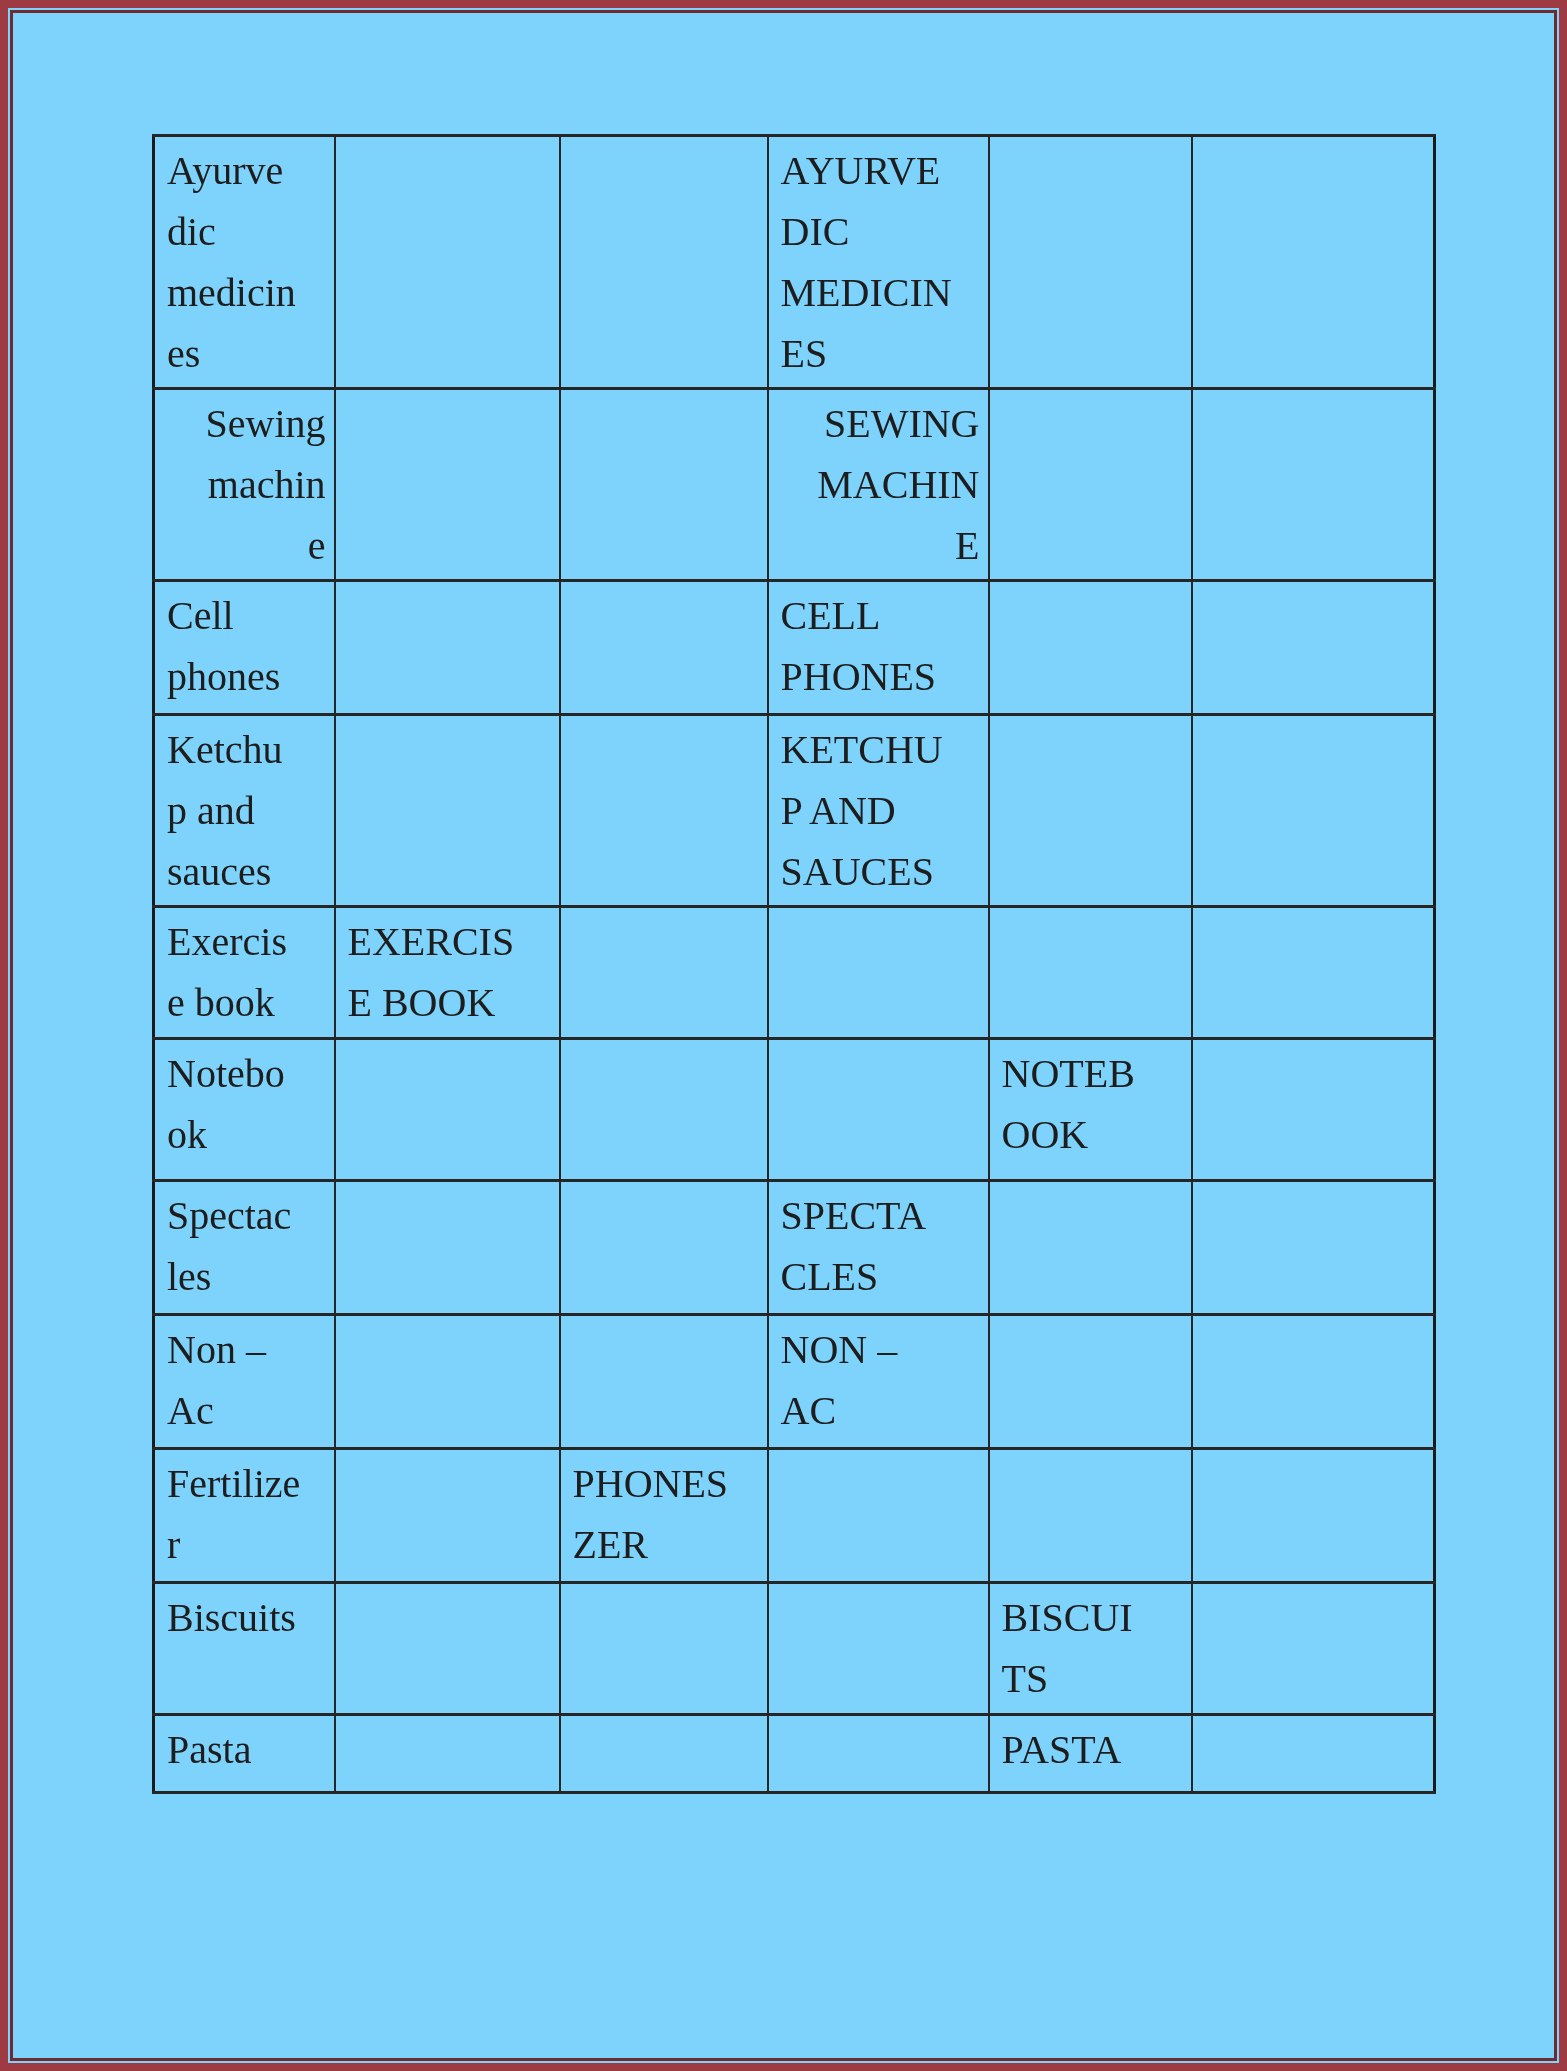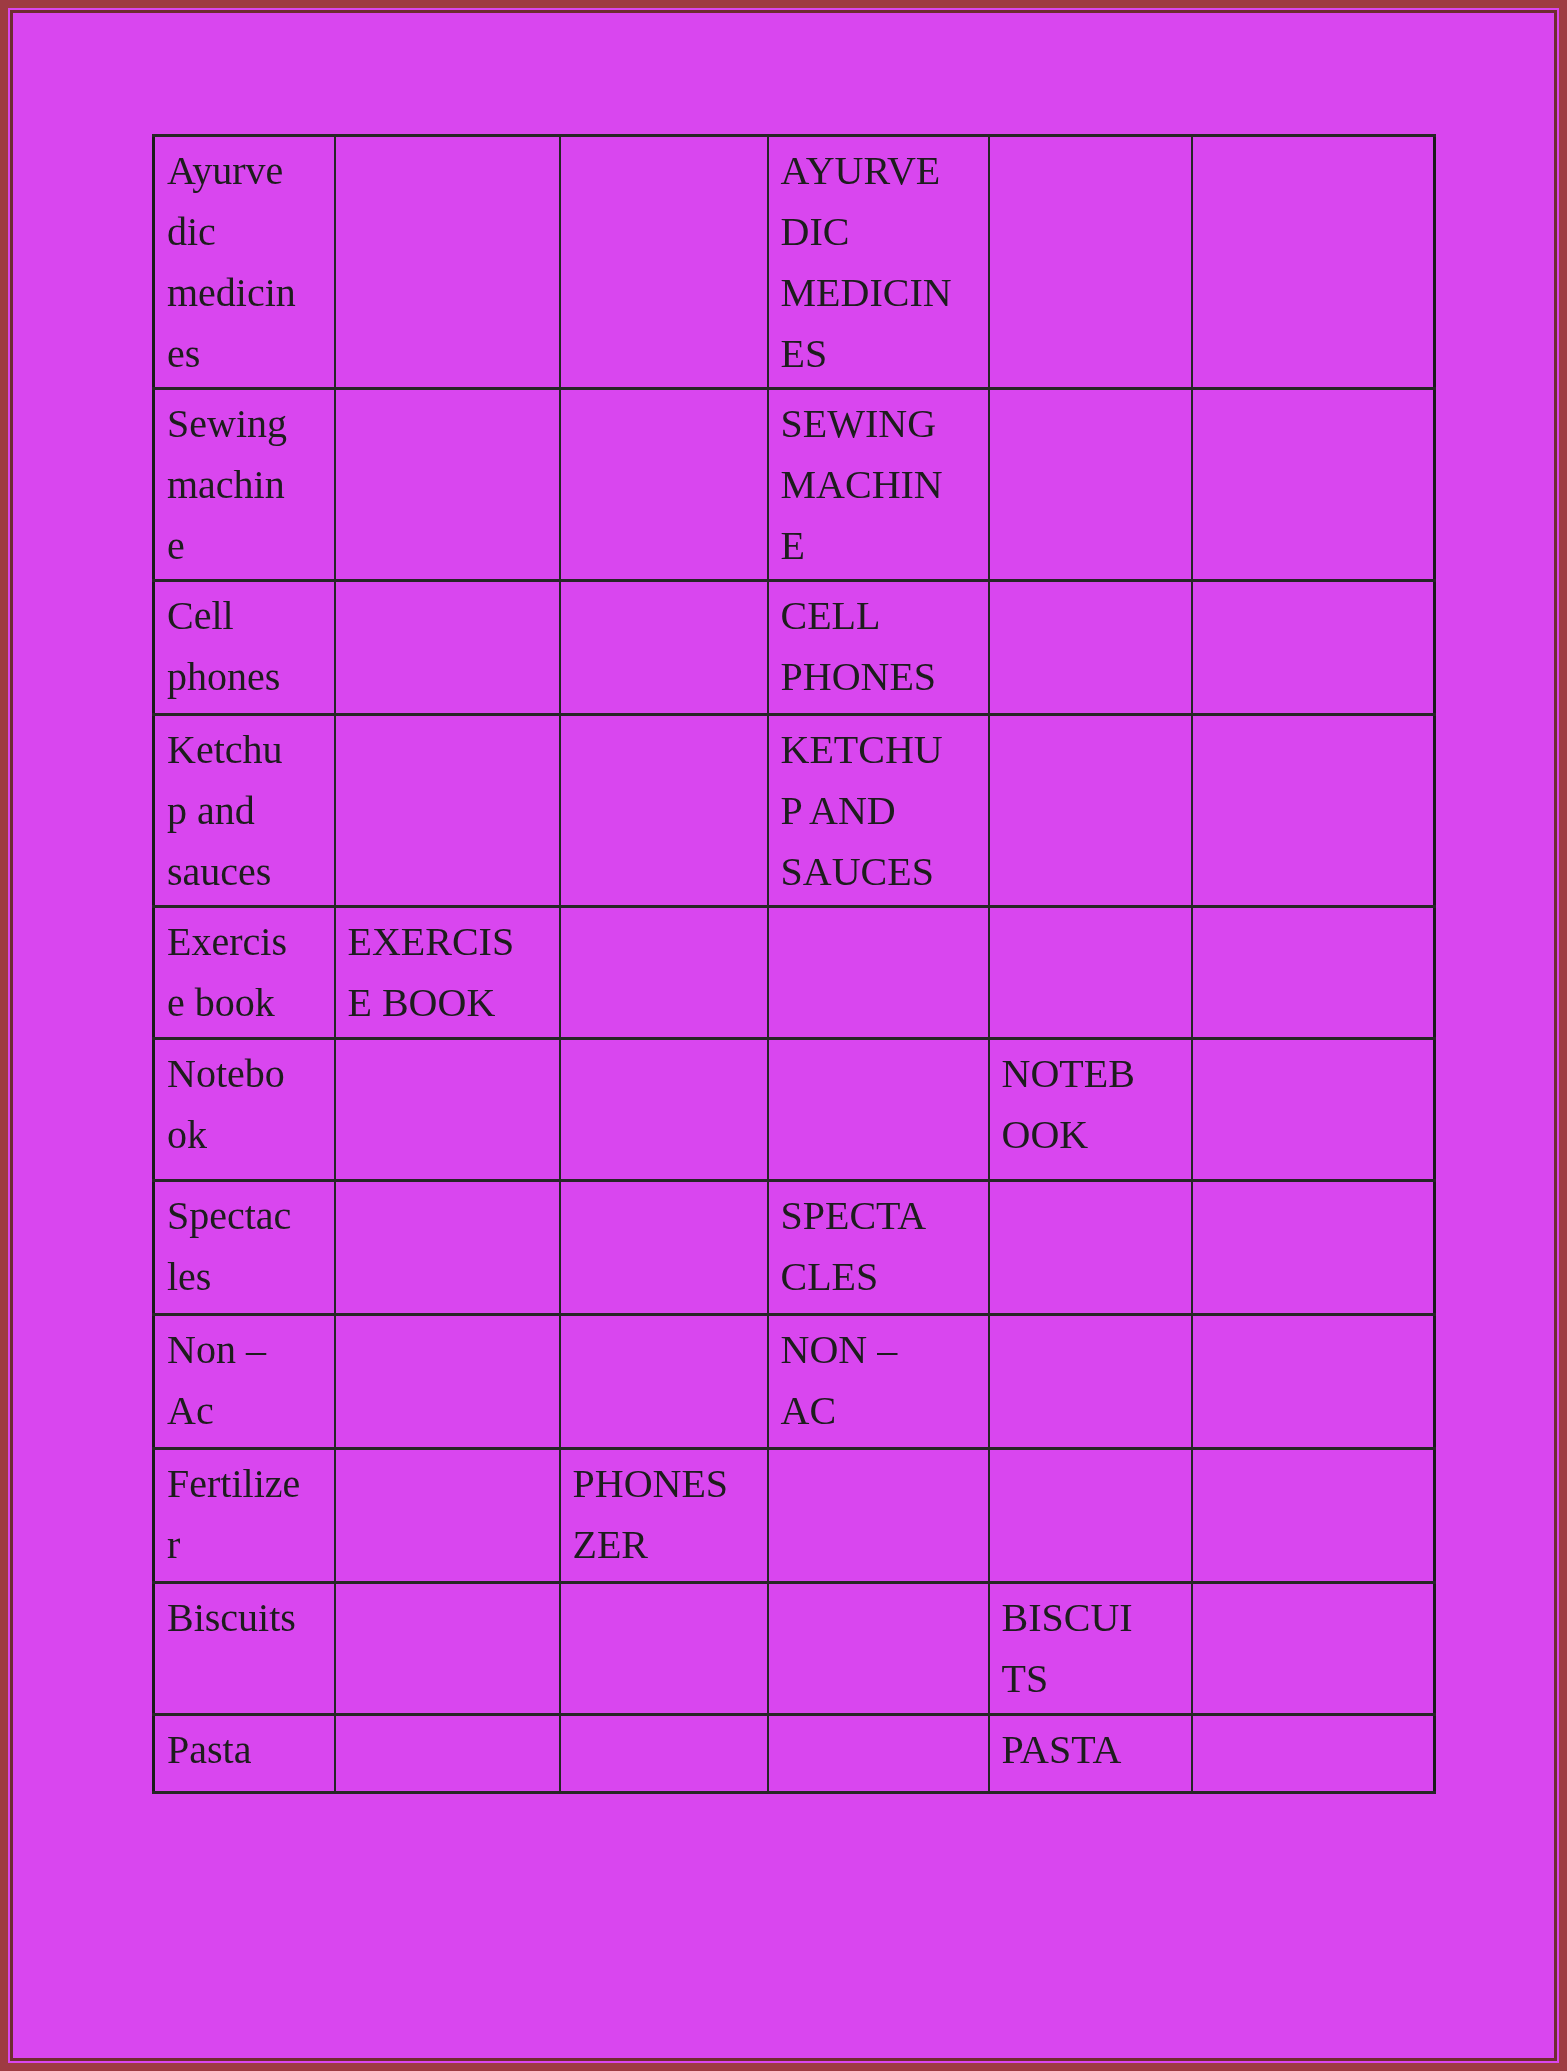--- a/index.html
+++ b/index.html
@@ -5,21 +5,21 @@
   html, body {
     margin: 0;
     padding: 0;
     background: #ffffff;
   }
   .page {
     position: relative;
     width: 1567px;
     height: 2071px;
     box-sizing: border-box;
-    background: #d946ef;
+    background: #7dd3fc;
     border: 8px solid #9e3b42; 
     padding: 2px;              
   }
   .page-inner {
     box-sizing: border-box;
     width: 100%;
     height: 100%;
     border: 3px solid #6f2c30; 
     overflow: hidden;
   }
@@ -65,21 +65,21 @@
 es</td>
             <td></td>
             <td></td>
             <td>AYURVE
 DIC
 MEDICIN
 ES</td>
             <td></td>
             <td></td>
           </tr>
-          <tr style="height: 188px;">
+          <tr style="height: 188px; text-align: right;">
             <td>Sewing
 machin
 e</td>
             <td></td>
             <td></td>
             <td>SEWING
 MACHIN
 E</td>
             <td></td>
             <td></td>

